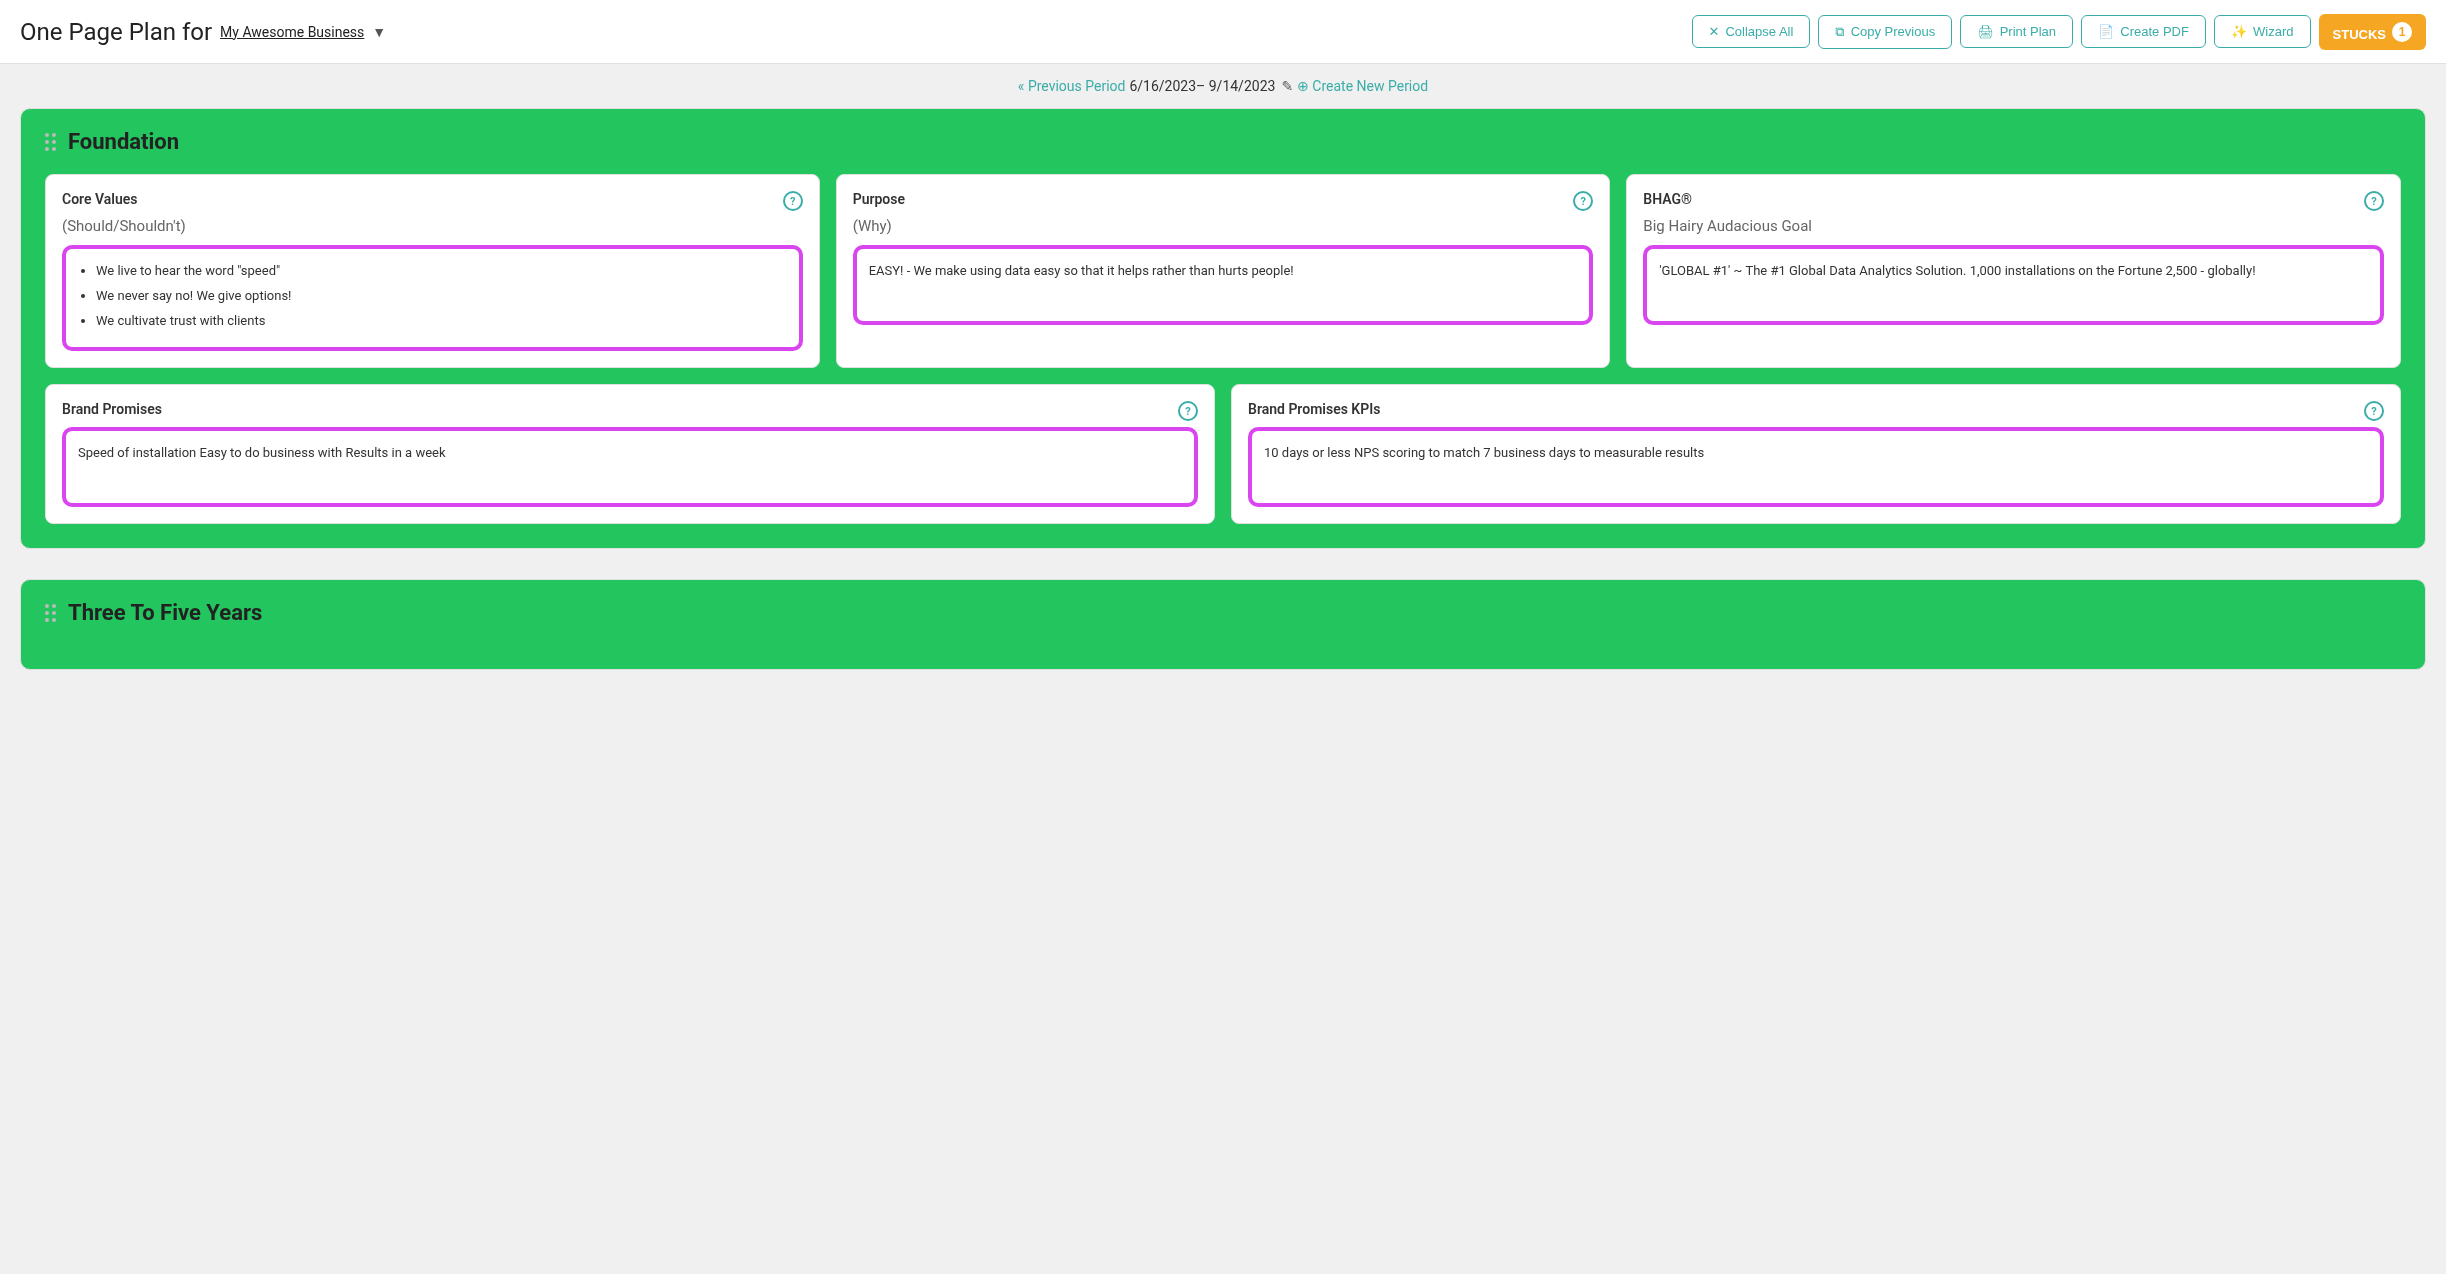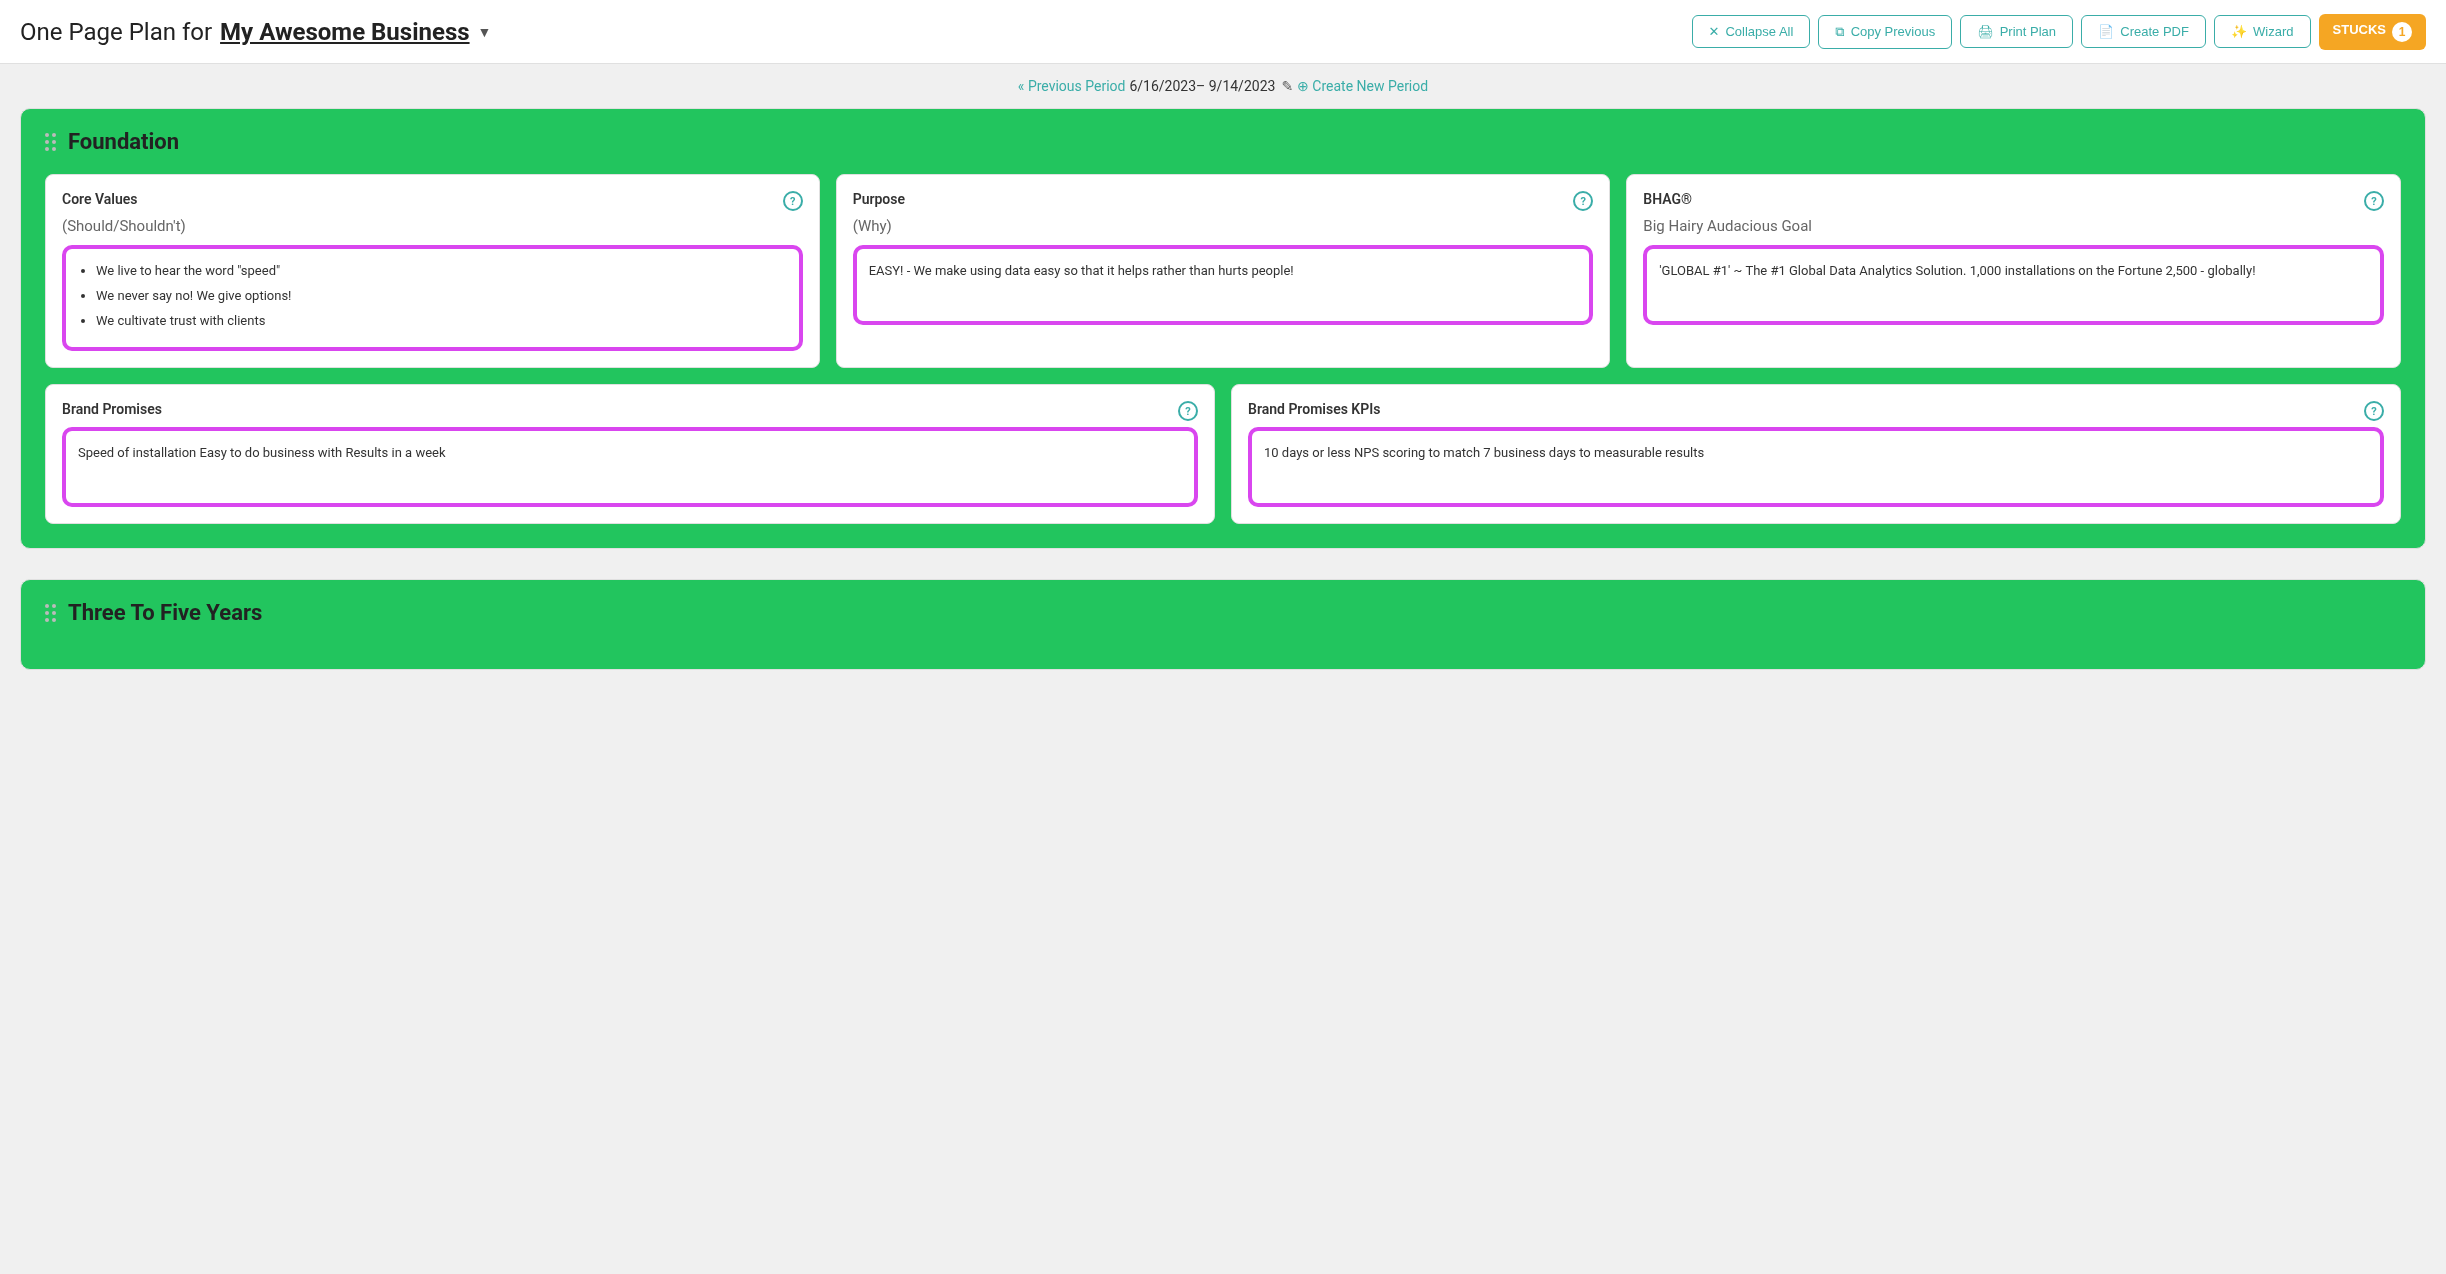--- a/index.html
+++ b/index.html
@@ -26,22 +26,22 @@
       align-items: center;
       gap: 8px;
       flex: 1;
     }
     .header-title-static {
       font-size: 24px;
       font-weight: 400;
       color: #222;
     }
     .header-title-business {
-      font-size: 24px;
-      font-weight: 700;
+      font-size: 14px;
+      font-weight: 400;
       color: #222;
       text-decoration: underline;
       cursor: pointer;
     }
     .header-dropdown-icon {
       color: #555;
       font-size: 14px;
       cursor: pointer;
     }
     .header-actions {
@@ -69,21 +69,21 @@
     .btn-stucks {
       background: #f5a623;
       border: none;
       color: #fff;
       font-weight: 700;
       font-size: 13px;
       padding: 8px 14px;
       border-radius: 6px;
       cursor: pointer;
       display: flex;
-      align-items: flex-start;
+      align-items: flex-end;
       gap: 6px;
     }
     .stucks-badge {
       background: #fff;
       color: #f5a623;
       border-radius: 50%;
       width: 20px;
       height: 20px;
       display: flex;
       align-items: center;

